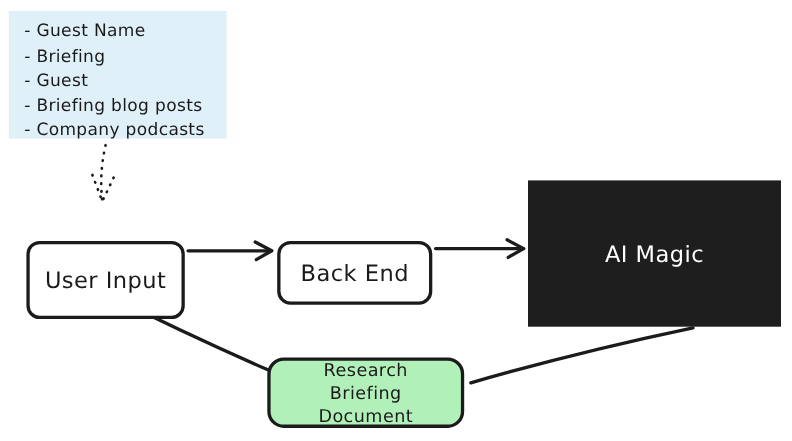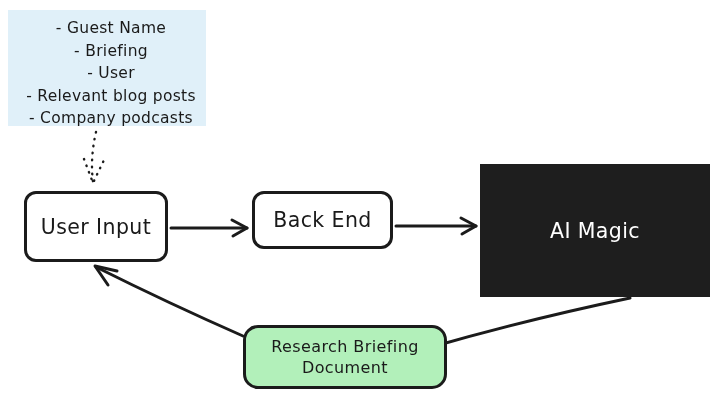--- a/index.html
+++ b/index.html
@@ -33,21 +33,20 @@
     stroke-dasharray: 0.5 6.5;
   }
   .note-box {
     position: absolute;
     left: 8px; top: 10px;
     width: 198px; height: 116px;
     background: var(--note-bg, #e0f0f9);
     box-sizing: border-box;
     padding: 7px 6px 0 14px;
     color: var(--text, #1a1a1a);
-    text-align: center;
   }
   .note-line {
     font-size: 15.5px;
     line-height: 22.5px;
     letter-spacing: 0.3px;
     white-space: nowrap;
     font-weight: 500;
   }
   .node {
     position: absolute;
@@ -55,41 +54,42 @@
     display: flex;
     align-items: center;
     justify-content: center;
     text-align: center;
     color: var(--text, #1a1a1a);
   }
   .node-outline {
     background: var(--node-bg, #ffffff);
     border: 3px solid var(--node-border, #1b1b1b);
     border-radius: 12px;
+    margin-top: 28px;
   }
   .node-user-input {
     left: 24px; top: 191px;
     width: 144px; height: 71px;
     font-size: 20.5px;
   }
   .node-back-end {
     left: 252px; top: 191px;
     width: 141px; height: 58px;
     font-size: 20.5px;
   }
   .node-ai-magic {
     left: 480px; top: 164px;
     width: 230px; height: 133px;
     background: var(--dark-bg, #1e1e1e);
     color: var(--dark-text, #ffffff);
     font-size: 20.5px;
   }
   .node-research {
     left: 243px; top: 325px;
-    width: 204px; height: 64px;
+    width: 179px; height: 64px;
     background: var(--green-bg, #b2f0ba);
     border: 3px solid var(--node-border, #1b1b1b);
     border-radius: 15px;
     font-size: 16px;
     line-height: 21px;
     padding: 0 24px;
   }
   .node-label {
     letter-spacing: 0.4px;
     font-weight: 500;
@@ -123,22 +123,22 @@
 
     <g>
       <path class="edge" d="M243 336 Q168 303 96 267"></path>
       <path class="edge" d="M117 271 L95 266 L108 285"></path>
     </g>
   </svg>
 
   <div class="note-box">
     <div class="note-line">- Guest Name</div>
     <div class="note-line">- Briefing</div>
-    <div class="note-line">- User</div>
-    <div class="note-line">- Relevant blog posts</div>
+    <div class="note-line">- Guest</div>
+    <div class="note-line">- Briefing blog posts</div>
     <div class="note-line">- Company podcasts</div>
   </div>
 
   <div class="node node-outline node-user-input">
     <span class="node-label">User Input</span>
   </div>
 
   <div class="node node-outline node-back-end">
     <span class="node-label">Back End</span>
   </div>

